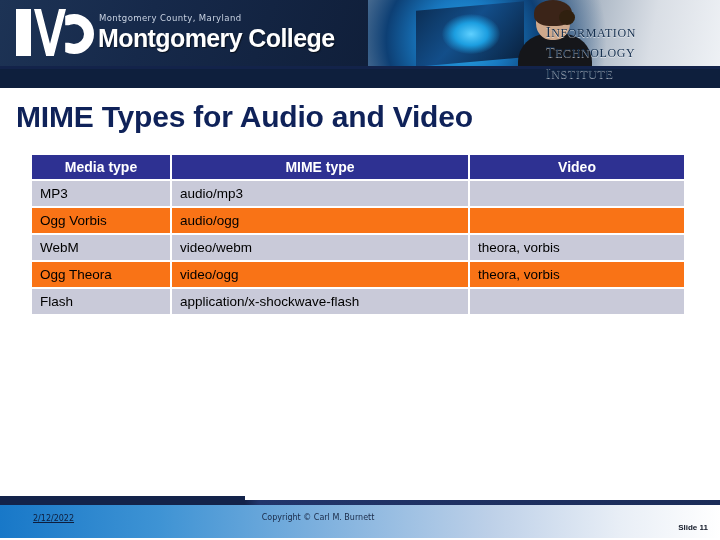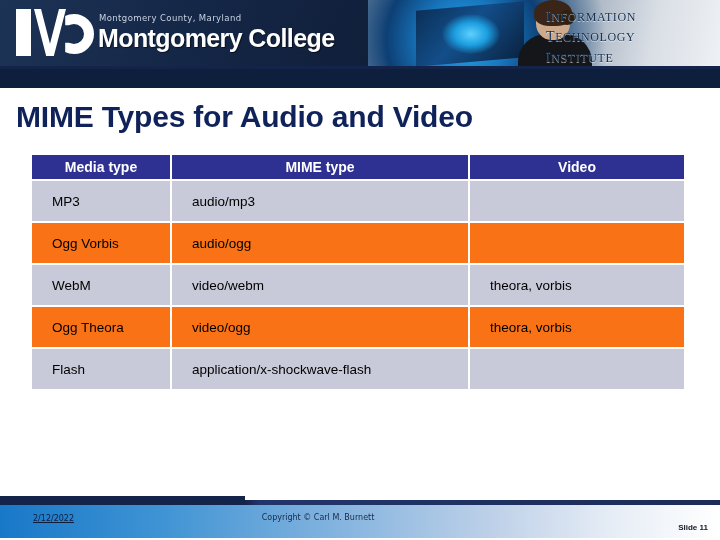--- a/index.html
+++ b/index.html
@@ -151,21 +151,21 @@
     left: 150px;
     top: 34px;
     width: 74px;
     height: 34px;
     border-radius: 28px 28px 0 0;
     background: #15161a;
   }
   .banner-iti {
     position: absolute;
     left: 546px;
-    top: 4px;
+    top: 20px;
     width: 170px;
     font-family: "Liberation Serif", serif;
     color: #16304f;
     line-height: 1.02;
     text-shadow: 0 1px 0 rgba(255,255,255,.6);
   }
   .banner-iti div {
     font-size: 17px;
     letter-spacing: 0.6px;
     font-variant: small-caps;
@@ -208,22 +208,22 @@
   .mime-table th {
     background: #2e3192;
     color: #ffffff;
     font-weight: bold;
     font-size: 14px;
     height: 24px;
     text-align: center;
     padding: 0;
   }
   .mime-table td {
-    height: 40px;
-    padding: 0 0 0 20px;
+    height: 25px;
+    padding: 0 0 0 8px;
     color: #000000;
     text-align: left;
     font-size: 13.5px;
     font-weight: normal;
   }
   .mime-table tbody tr.odd td { background: #c9cad9; }
   .mime-table tbody tr.even td { background: #f97316; }
   .col-media { width: 138px; }
   .col-mime  { width: 296px; }
   .col-codec { width: 214px; }

